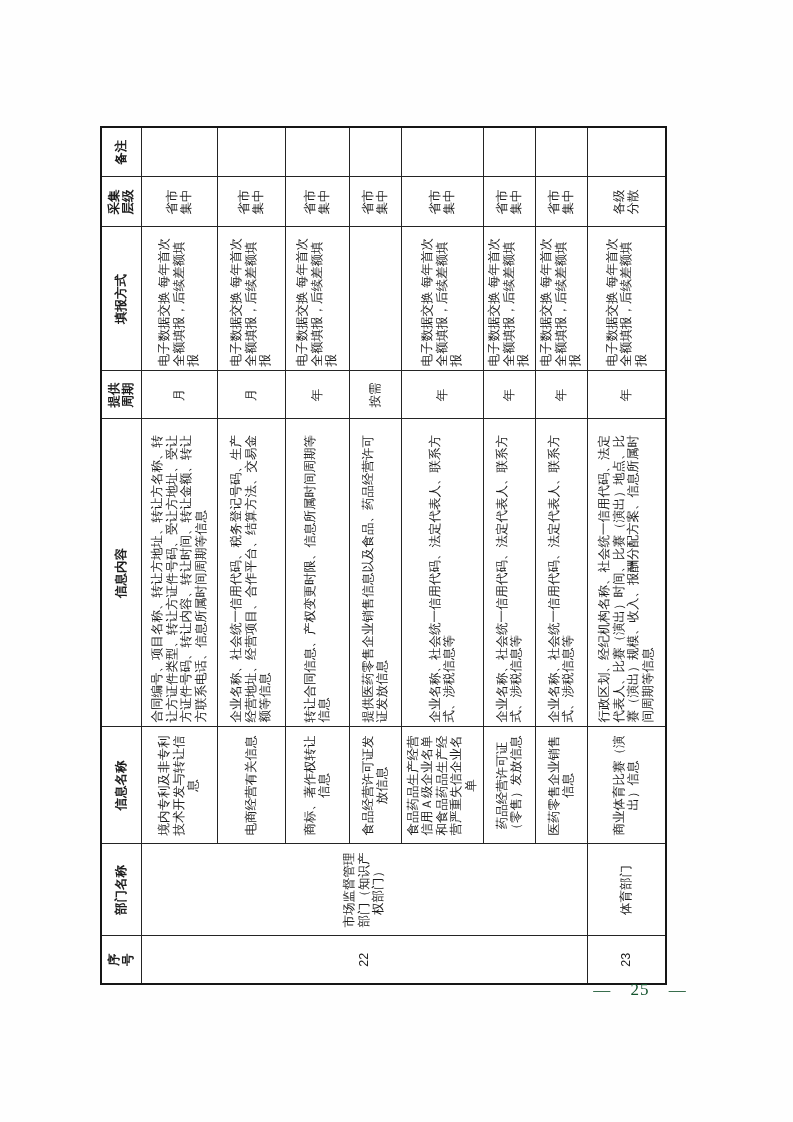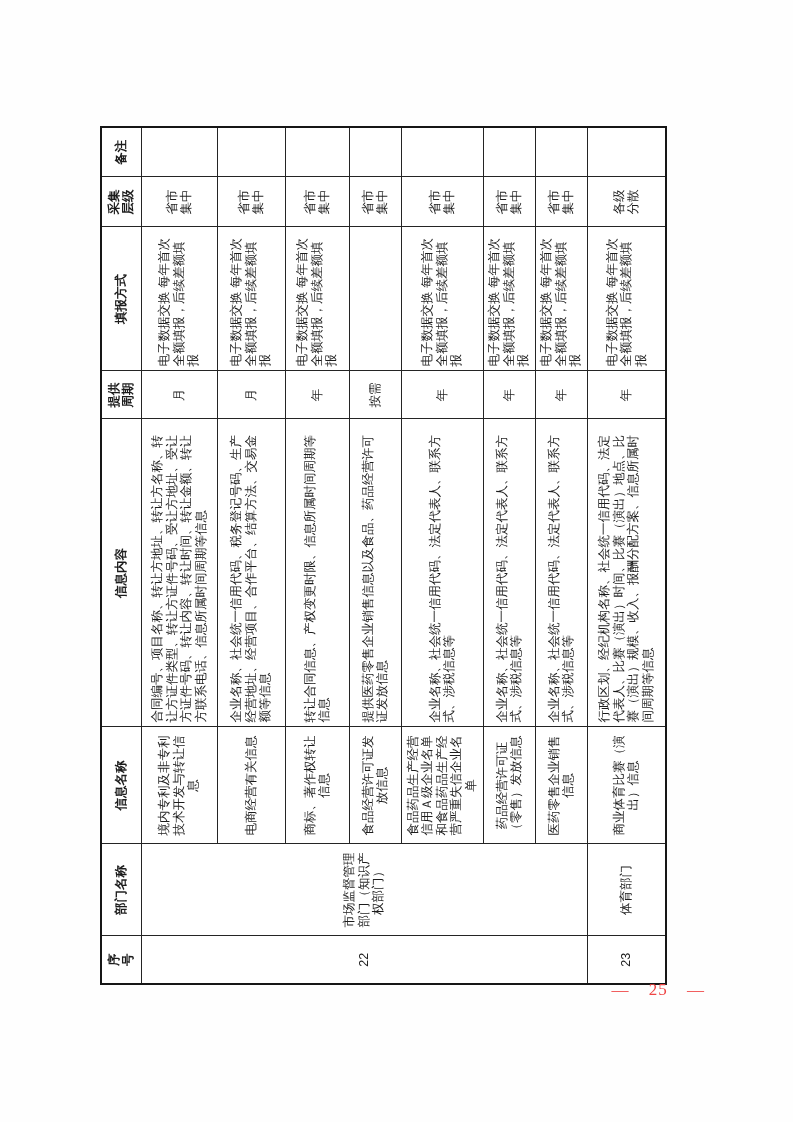--- a/index.html
+++ b/index.html
@@ -45,23 +45,23 @@
     font-weight:bold;
     text-align:center;
     font-size:13.5px;
   }
   td.c{text-align:center;}
   td.l{text-align:left;}
   .pagenum{
     position:absolute;
     left:575px;top:980px;
     width:130px;
-    text-align:right;
+    text-align:center;
     font-size:17px;
-    color:#ef4444;
+    color:#14532d;
     font-family:"Liberation Serif", serif;
     word-spacing:14px;
     letter-spacing:1px;
   }
 </style>
 </head>
 <body>
 
 <div class="page">
   <div class="table-wrap">

